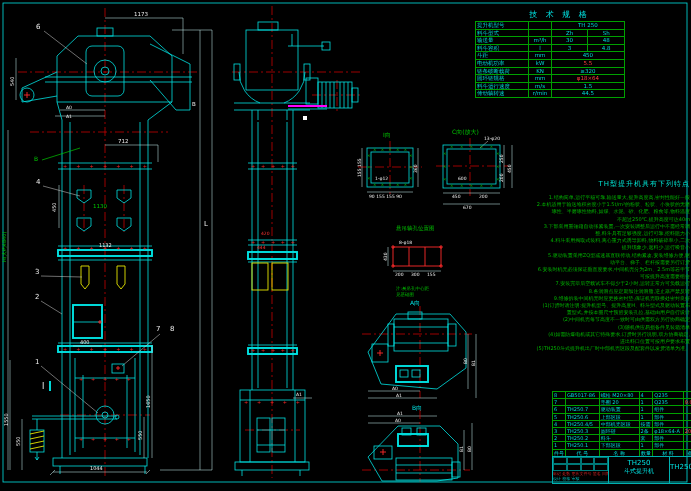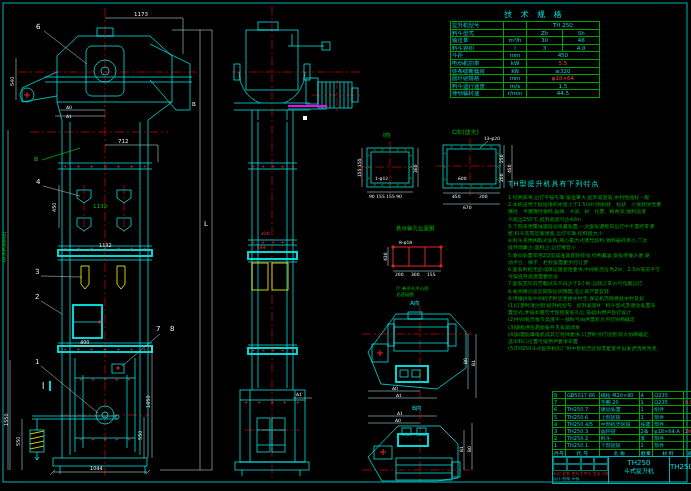--- a/index.html
+++ b/index.html
@@ -15,31 +15,31 @@
   .ye{stroke:#e6e600;fill:none;stroke-width:.9;}
   .mg{stroke:#ff00ff;fill:none;stroke-width:2;}
   .dim{stroke:#bfe8e8;fill:none;stroke-width:.55;}
   .ld{stroke:#c8c8c8;fill:none;stroke-width:.55;}
   .tw{fill:#eeeeee;}.tc{fill:#00e2e2;}.tg{fill:#00c800;}.tr{fill:#ff3333;}
   .s45{font-size:4.5px;}.s5{font-size:5px;}.s55{font-size:5.5px;}
   .s6{font-size:6px;}.s7{font-size:7px;}.s8{font-size:8px;}
   .pr{fill:#ff2a2a;font-size:5px;}
   .px{fill:#00c800;font-size:4px;}
   
-  #spec{position:absolute;left:450px;top:9px;width:169px;color:#00d8d8;}
+  #spec{position:absolute;left:475px;top:9px;width:169px;color:#00d8d8;}
   #spec .ttl{text-align:center;font-size:8px;letter-spacing:3px;color:#00e2e2;margin-bottom:1px;}
   #spec table{border-collapse:collapse;width:150px;}
   #spec td{border:1px solid #00a000;font-size:5.5px;height:6.6px;padding:0 1px;
     white-space:nowrap;overflow:hidden;color:#00d8d8;line-height:6.6px;}
   #spec td.u{width:20px;text-align:center;}
   #spec td.v{width:36px;text-align:center;}
   #spec td.l{width:52px;}
   #spec td.red{color:#ff4040;}
   
-  #notes{position:absolute;left:508px;top:179px;width:163px;}
+  #notes{position:absolute;left:527px;top:179px;width:163px;text-align:right;}
   #notes .ttl{color:#00e0d0;font-size:7px;margin-bottom:5px;letter-spacing:1px;}
   #notes .ln{color:#00b400;font-size:5px;line-height:7.2px;white-space:nowrap;overflow:hidden;}
   
   #bom{position:absolute;left:552px;top:391px;width:150px;}
   #bom table{border-collapse:collapse;}
   #bom td{border:1px solid #00a000;font-size:5px;height:6.2px;line-height:6.2px;
     padding:0 1px;color:#00d8d8;white-space:nowrap;overflow:hidden;}
   #bom td.r{color:#ff4040;}
   #bom td.hd{color:#00e2e2;text-align:center;}
   #tblock{position:absolute;left:552px;top:456px;width:139px;height:26px;display:flex;

